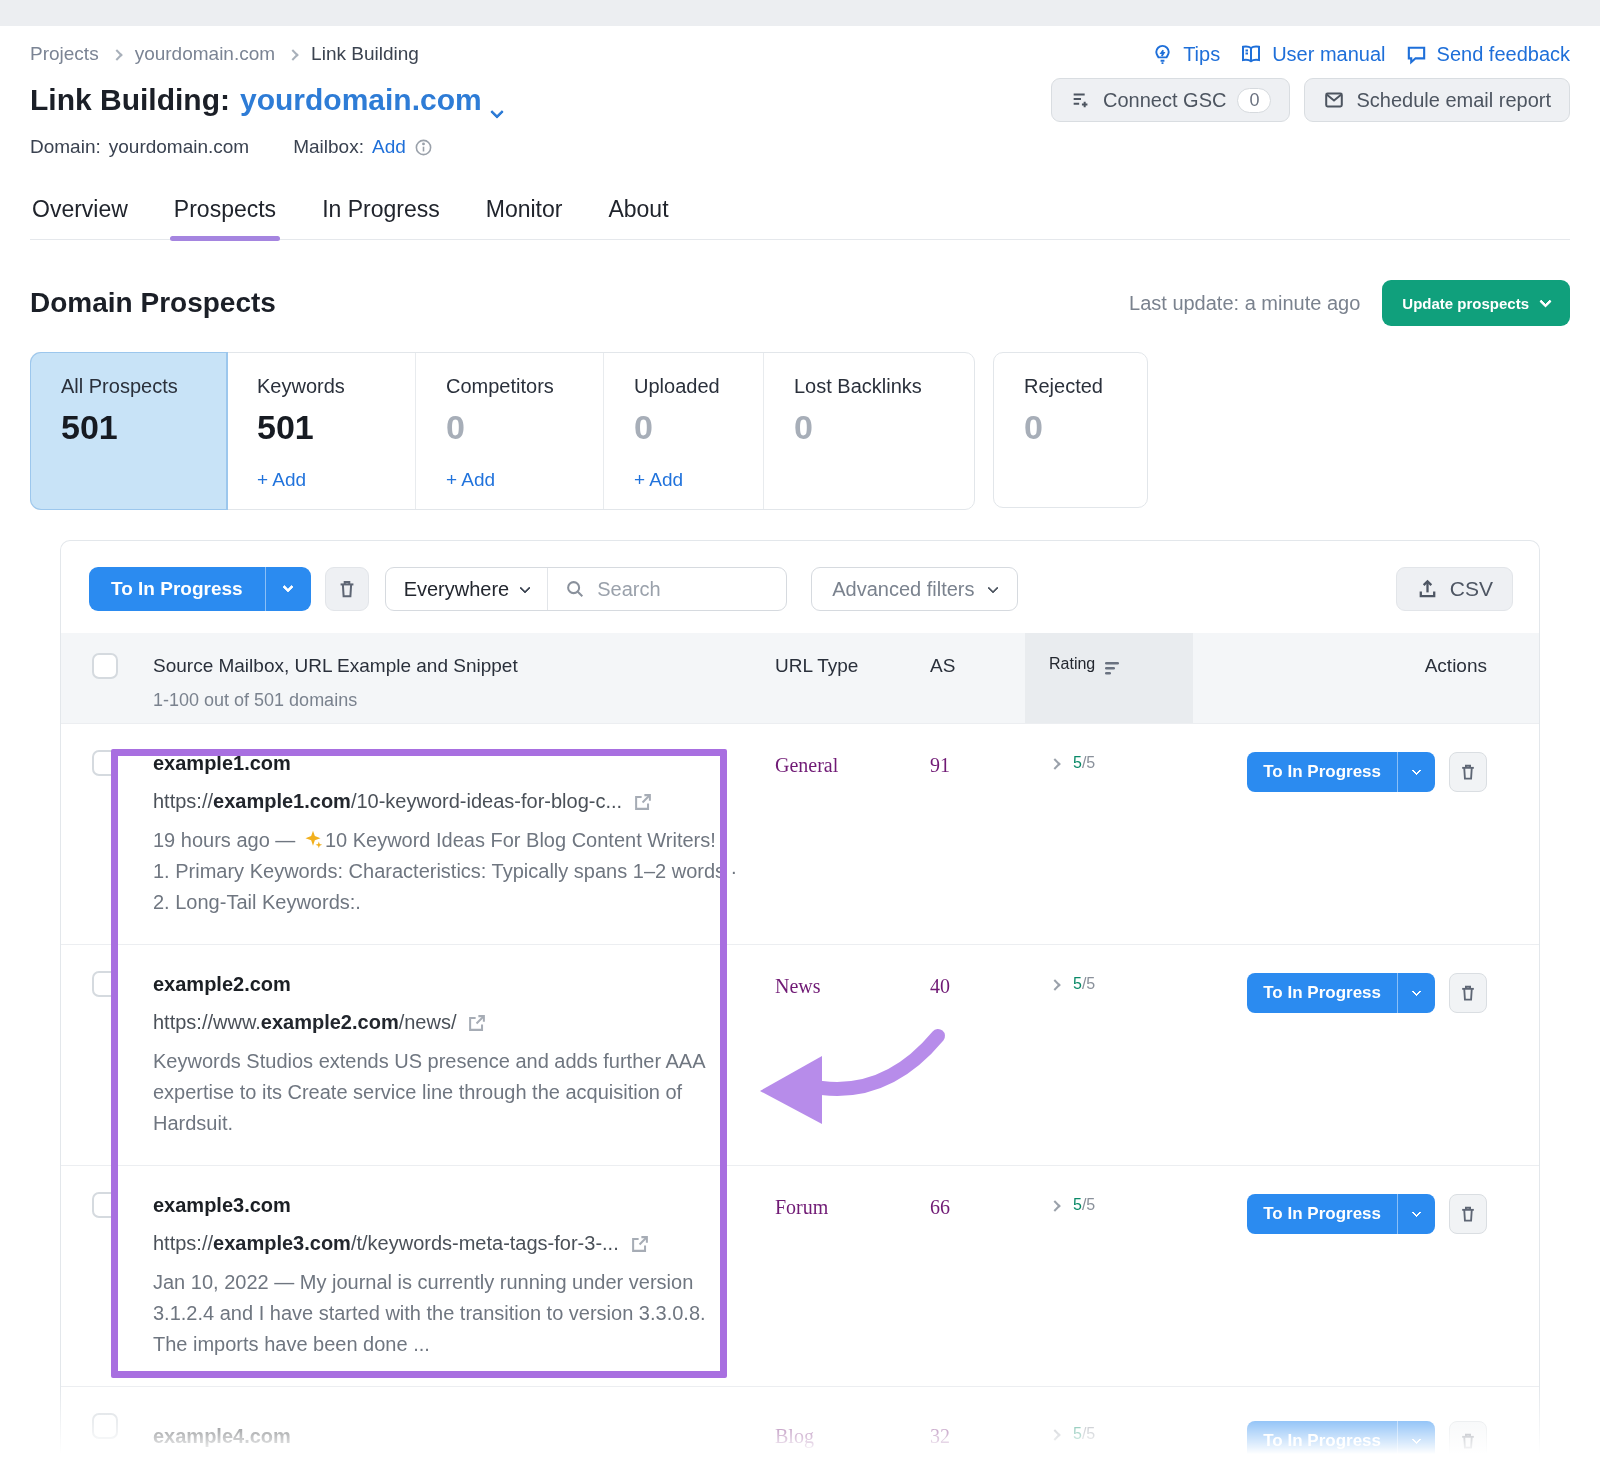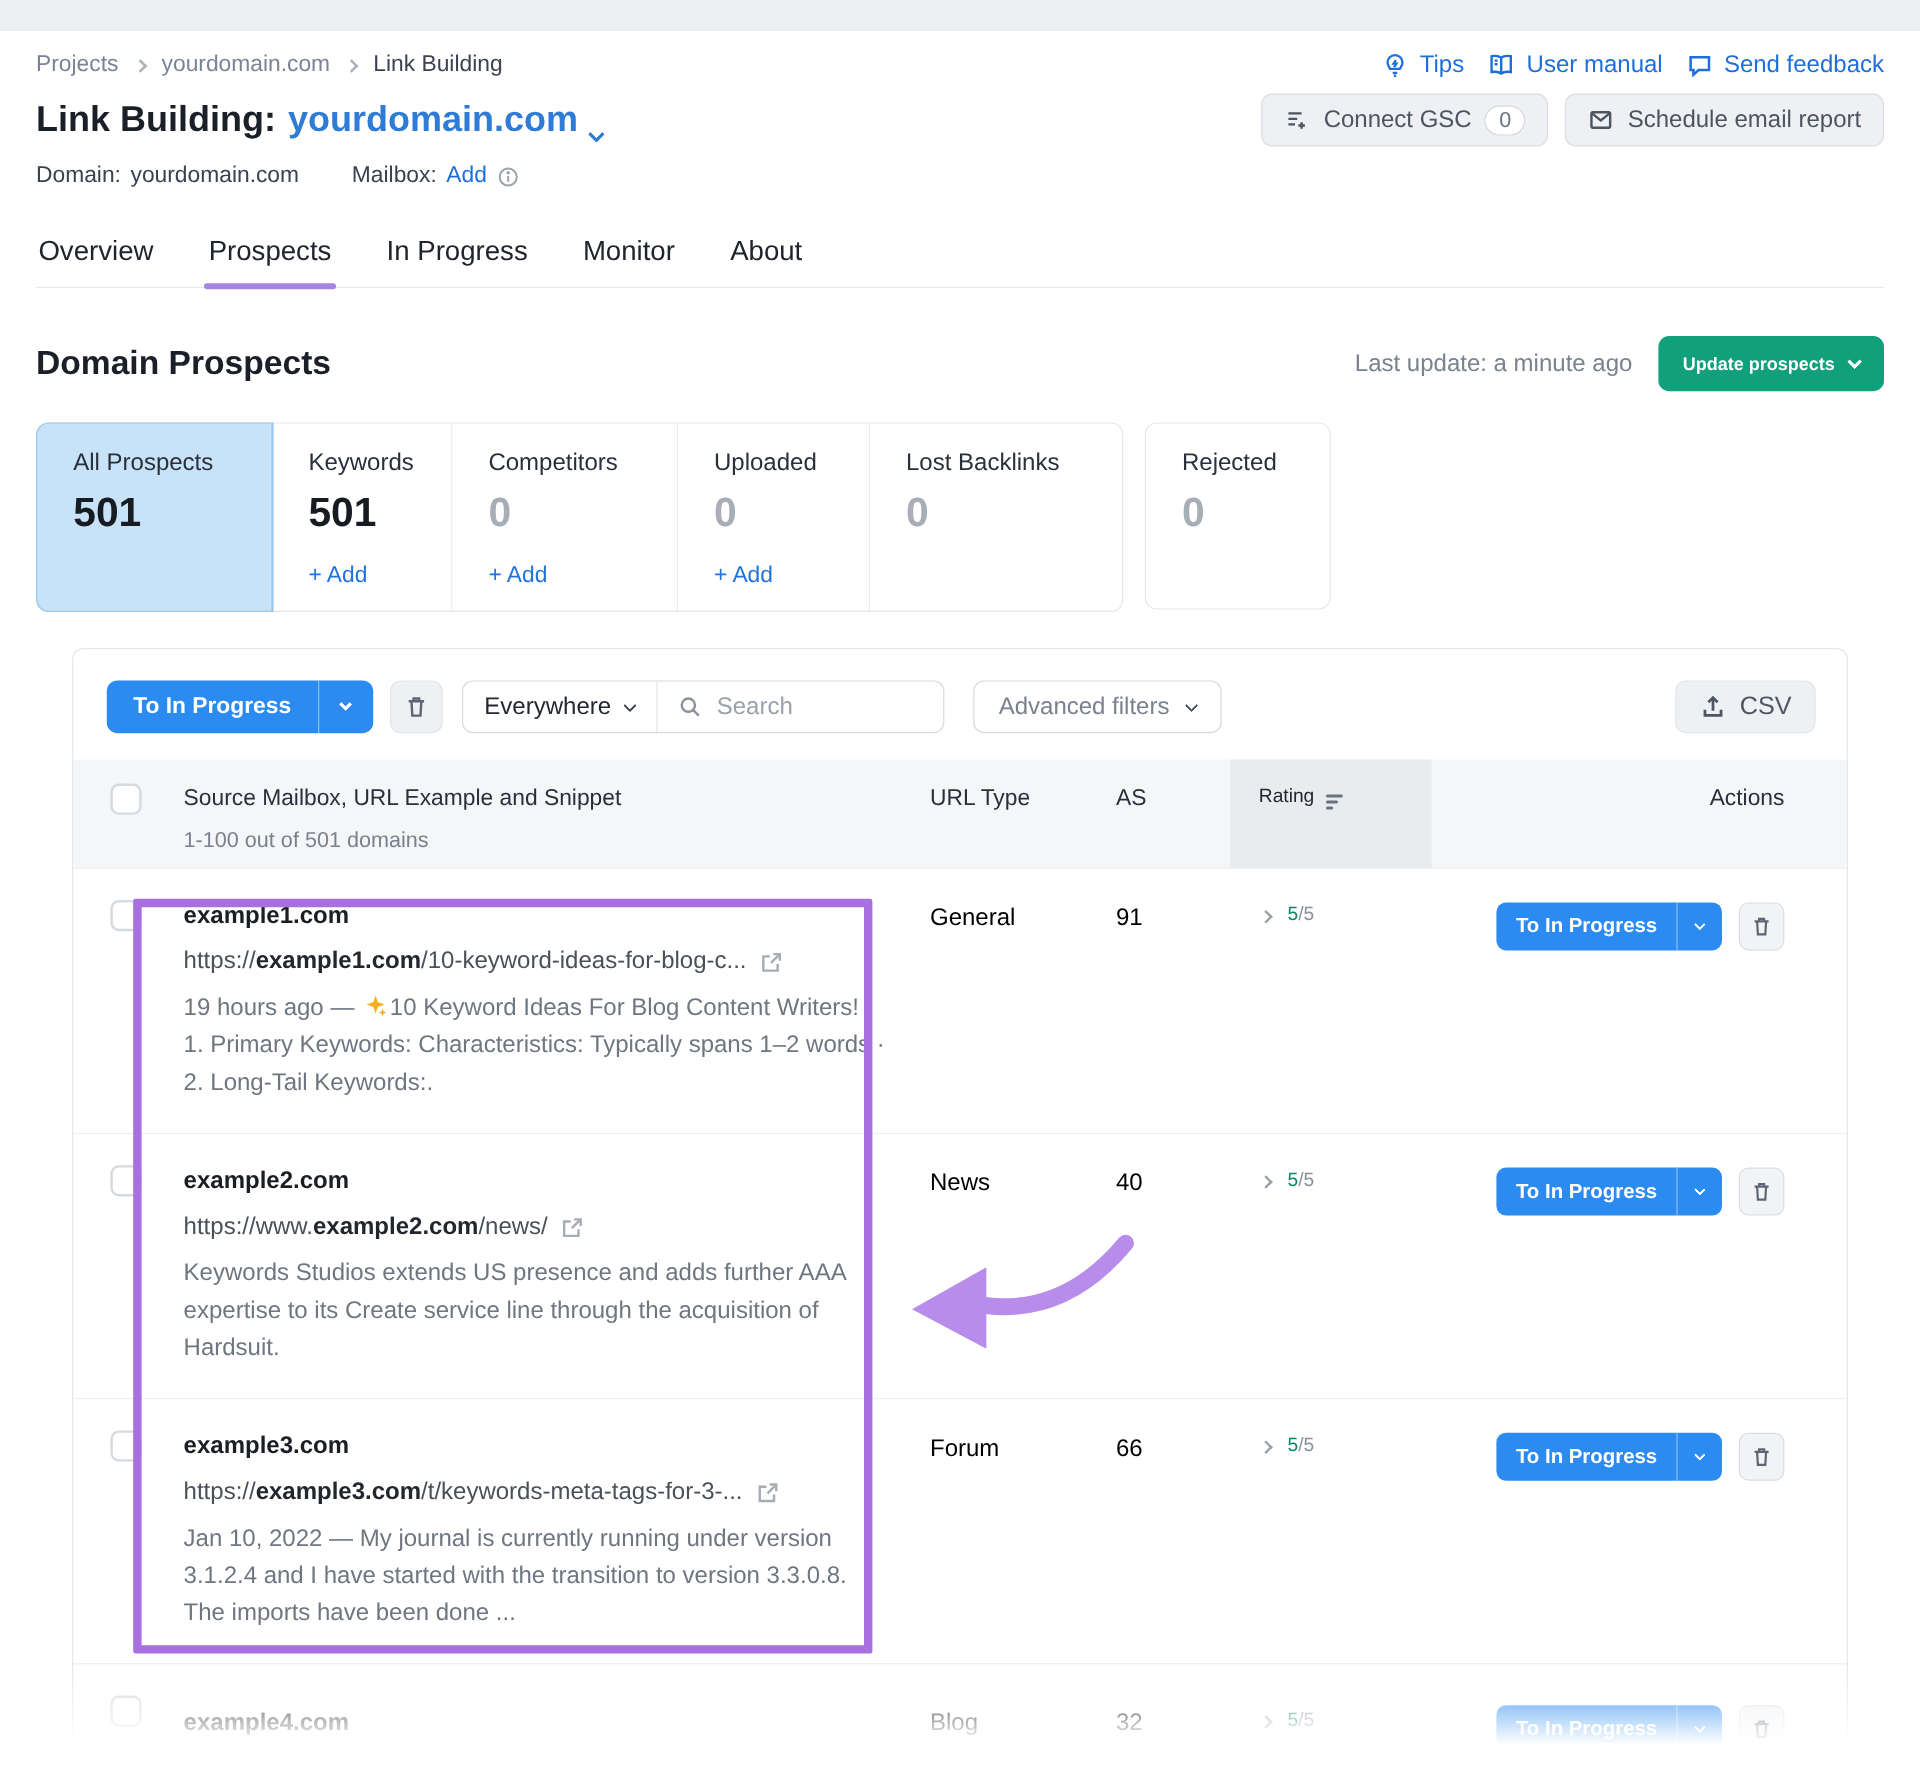--- a/index.html
+++ b/index.html
@@ -96,21 +96,21 @@
 
   .trow { border-top:1px solid #ECEEF1; padding-top:28px; padding-bottom:26px; }
   .trow:first-of-type { border-top:none; }
   .maincell { padding-left:12px; }
   .dom-name { font-size:20px; font-weight:700; color:#1B1F24; }
   .url-line { margin-top:15px; font-size:20px; color:#4A5058; display:flex; align-items:flex-end; gap:10px; }
   .url-line b { color:#22262D; }
   .url-line svg { stroke:#A6ACB5; flex:none; }
   .snippet { margin-top:12px; font-size:20px; line-height:31px; color:#6F7680; max-width:590px; }
   .sparkle { display:inline-block; vertical-align:-2px; margin:0 2px; }
-  .cell-type, .cell-as { font-size:20px; color:#000000; padding-top:2px; }
+  .cell-type, .cell-as { font-size:20px; color:#701a75; padding-top:2px;font-family:Liberation Serif, serif; }
   .cell-as { padding-left:10px; }
   .cell-type { padding-left:10px; }
   .cell-rating { display:flex; align-items:flex-start; gap:14px; padding-left:26px; padding-top:2px; font-size:16px; }
   .chv-r { width:8px; height:8px; border-right:2.5px solid #9AA1AA; border-bottom:2.5px solid #9AA1AA; transform:rotate(-45deg); margin-top:6px; cursor:pointer; }
   .rate-num { color:#0B8A68; }
   .rate-den { color:#8A919B; }
   .cell-actions { display:flex; justify-content:flex-end; align-items:flex-start; gap:14px; padding-right:26px; }
   .btn-row-split { display:flex; height:40px; border-radius:8px; overflow:hidden; background:#2B8BF0; color:#fff; cursor:pointer; flex:none; }
   .btn-row-split .lbl { display:flex; align-items:center; padding:0 16px; font-size:17px; font-weight:700; white-space:nowrap; }
   .btn-row-split .caret { display:flex; align-items:center; justify-content:center; width:38px; border-left:1px solid rgba(255,255,255,.45); }
@@ -223,21 +223,21 @@
       </div>
     </div>
   </div>
 
   <div class="cards-row">
     <div class="card-group">
       <div class="cell selected" style="width:196px">
         <span class="cell-label">All Prospects</span>
         <span class="cell-num">501</span>
       </div>
-      <div class="cell" style="width:150px">
+      <div class="cell" style="width:189px">
         <span class="cell-label">Keywords</span>
         <span class="cell-num">501</span>
         <span class="cell-add">+ Add</span>
       </div>
       <div class="cell" style="width:188px">
         <span class="cell-label">Competitors</span>
         <span class="cell-num zero">0</span>
         <span class="cell-add">+ Add</span>
       </div>
       <div class="cell" style="width:160px">

